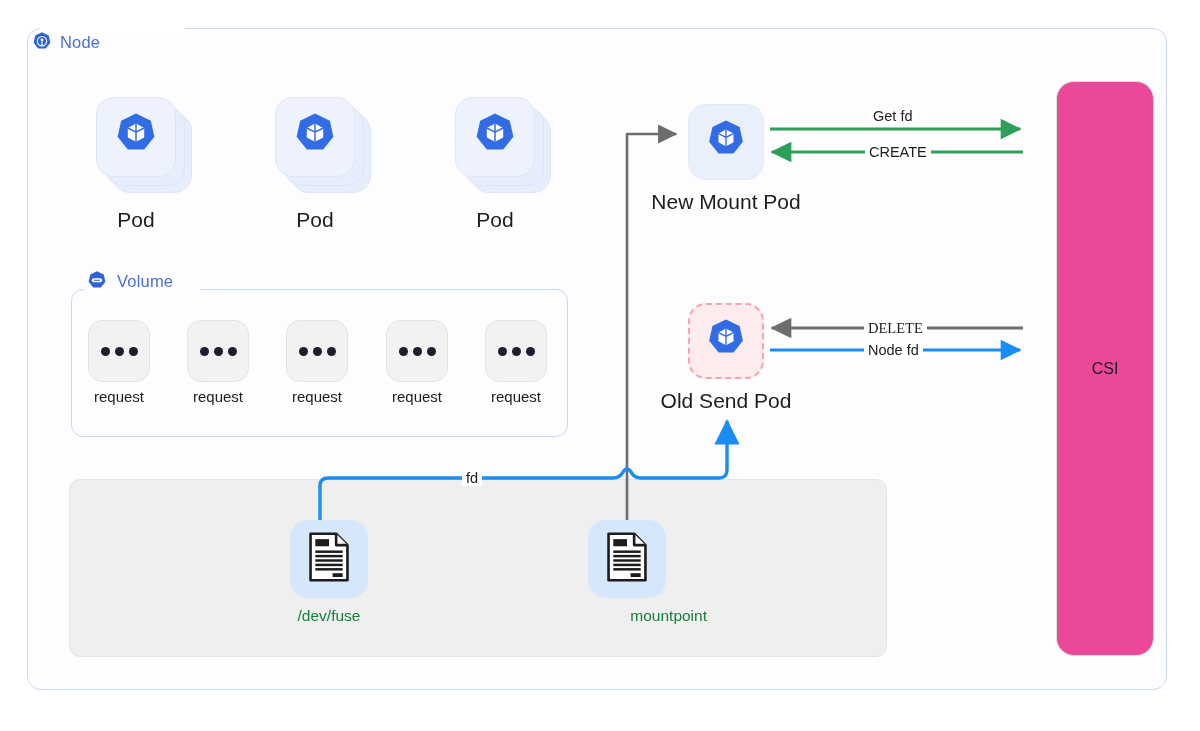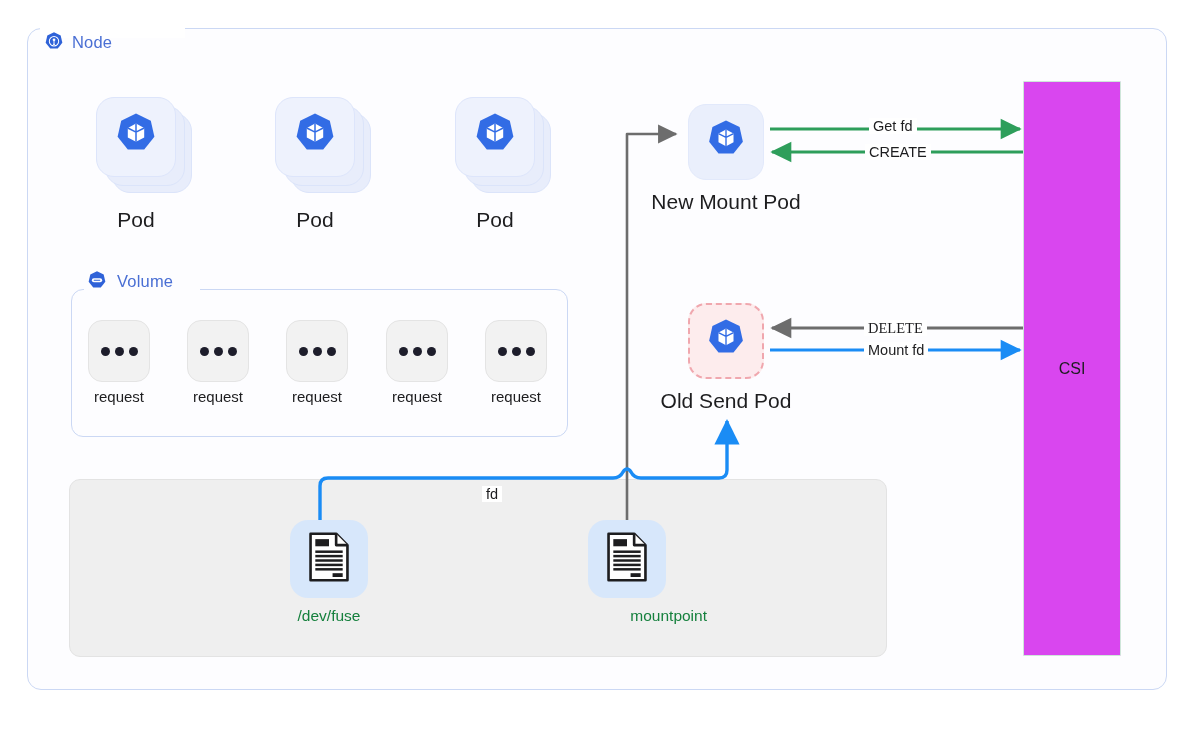--- a/index.html
+++ b/index.html
@@ -48,21 +48,21 @@
     align-items: center;
     gap: 7px;
     z-index: 6;
   }
   .group-title .glabel {
     font-size: 16.5px;
     color: #4a6fd4;
     letter-spacing: .2px;
     white-space: nowrap;
   }
-  #node-title { left: 43px; top: 31px; }
+  #node-title { left: 31px; top: 31px; }
 
   
   .volume-box {
     position: absolute;
     left: 71px;
     top: 289px;
     width: 497px;
     height: 148px;
     border: 1.5px solid #cbd8f4;
     border-radius: 12px;
@@ -159,26 +159,26 @@
     border: 1px solid #e2e9fb;
   }
   .mount-pod.old {
     background: #fdeced;
     border: 2px dashed #f0a7ae;
   }
 
   
   .csi-box {
     position: absolute;
-    left: 1023px;
+    left: 1056px;
     top: 81px;
     width: 98px;
     height: 575px;
-    border-radius: 1px;
-    background: #d946ef;
+    border-radius: 18px;
+    background: #ec4899;
     border: 1px solid #cfe6da;
     box-sizing: border-box;
     display: flex;
     align-items: center;
     justify-content: center;
   }
   .csi-box .csi-label {
     font-size: 16px;
     color: #1d1d1f;
   }
@@ -431,19 +431,19 @@
         <path d="M12 6.3 L12 10.6 M12 10.6 L7.9 8.5 M12 10.6 L16.1 8.5 M12 10.6 L12 15.4" stroke="#326ce5" stroke-width="0.75" fill="none"></path>
       </svg>
     </span>
   </div>
   <div class="node-label" style="left:646px; top:389px; width:160px; z-index:5;">Old Send Pod</div>
 
   <div class="csi-box" style="z-index:4;">
     <span class="csi-label">CSI</span>
   </div>
 
-  <div class="edge-label" style="left:869px; top:118px;">Get fd</div>
+  <div class="edge-label" style="left:869px; top:108px;">Get fd</div>
   <div class="edge-label" style="left:865px; top:144px;">CREATE</div>
   <div class="edge-label" style="left:864px; top:320px;font-family:Liberation Serif, serif;">DELETE</div>
-  <div class="edge-label" style="left:864px; top:342px;">Mount fd</div>
-  <div class="edge-label" style="left:482px; top:470px;margin-top:16px;">fd</div>
+  <div class="edge-label" style="left:864px; top:342px;">Node fd</div>
+  <div class="edge-label" style="left:462px; top:470px;">fd</div>
 
 </div>
 
 </body></html>

